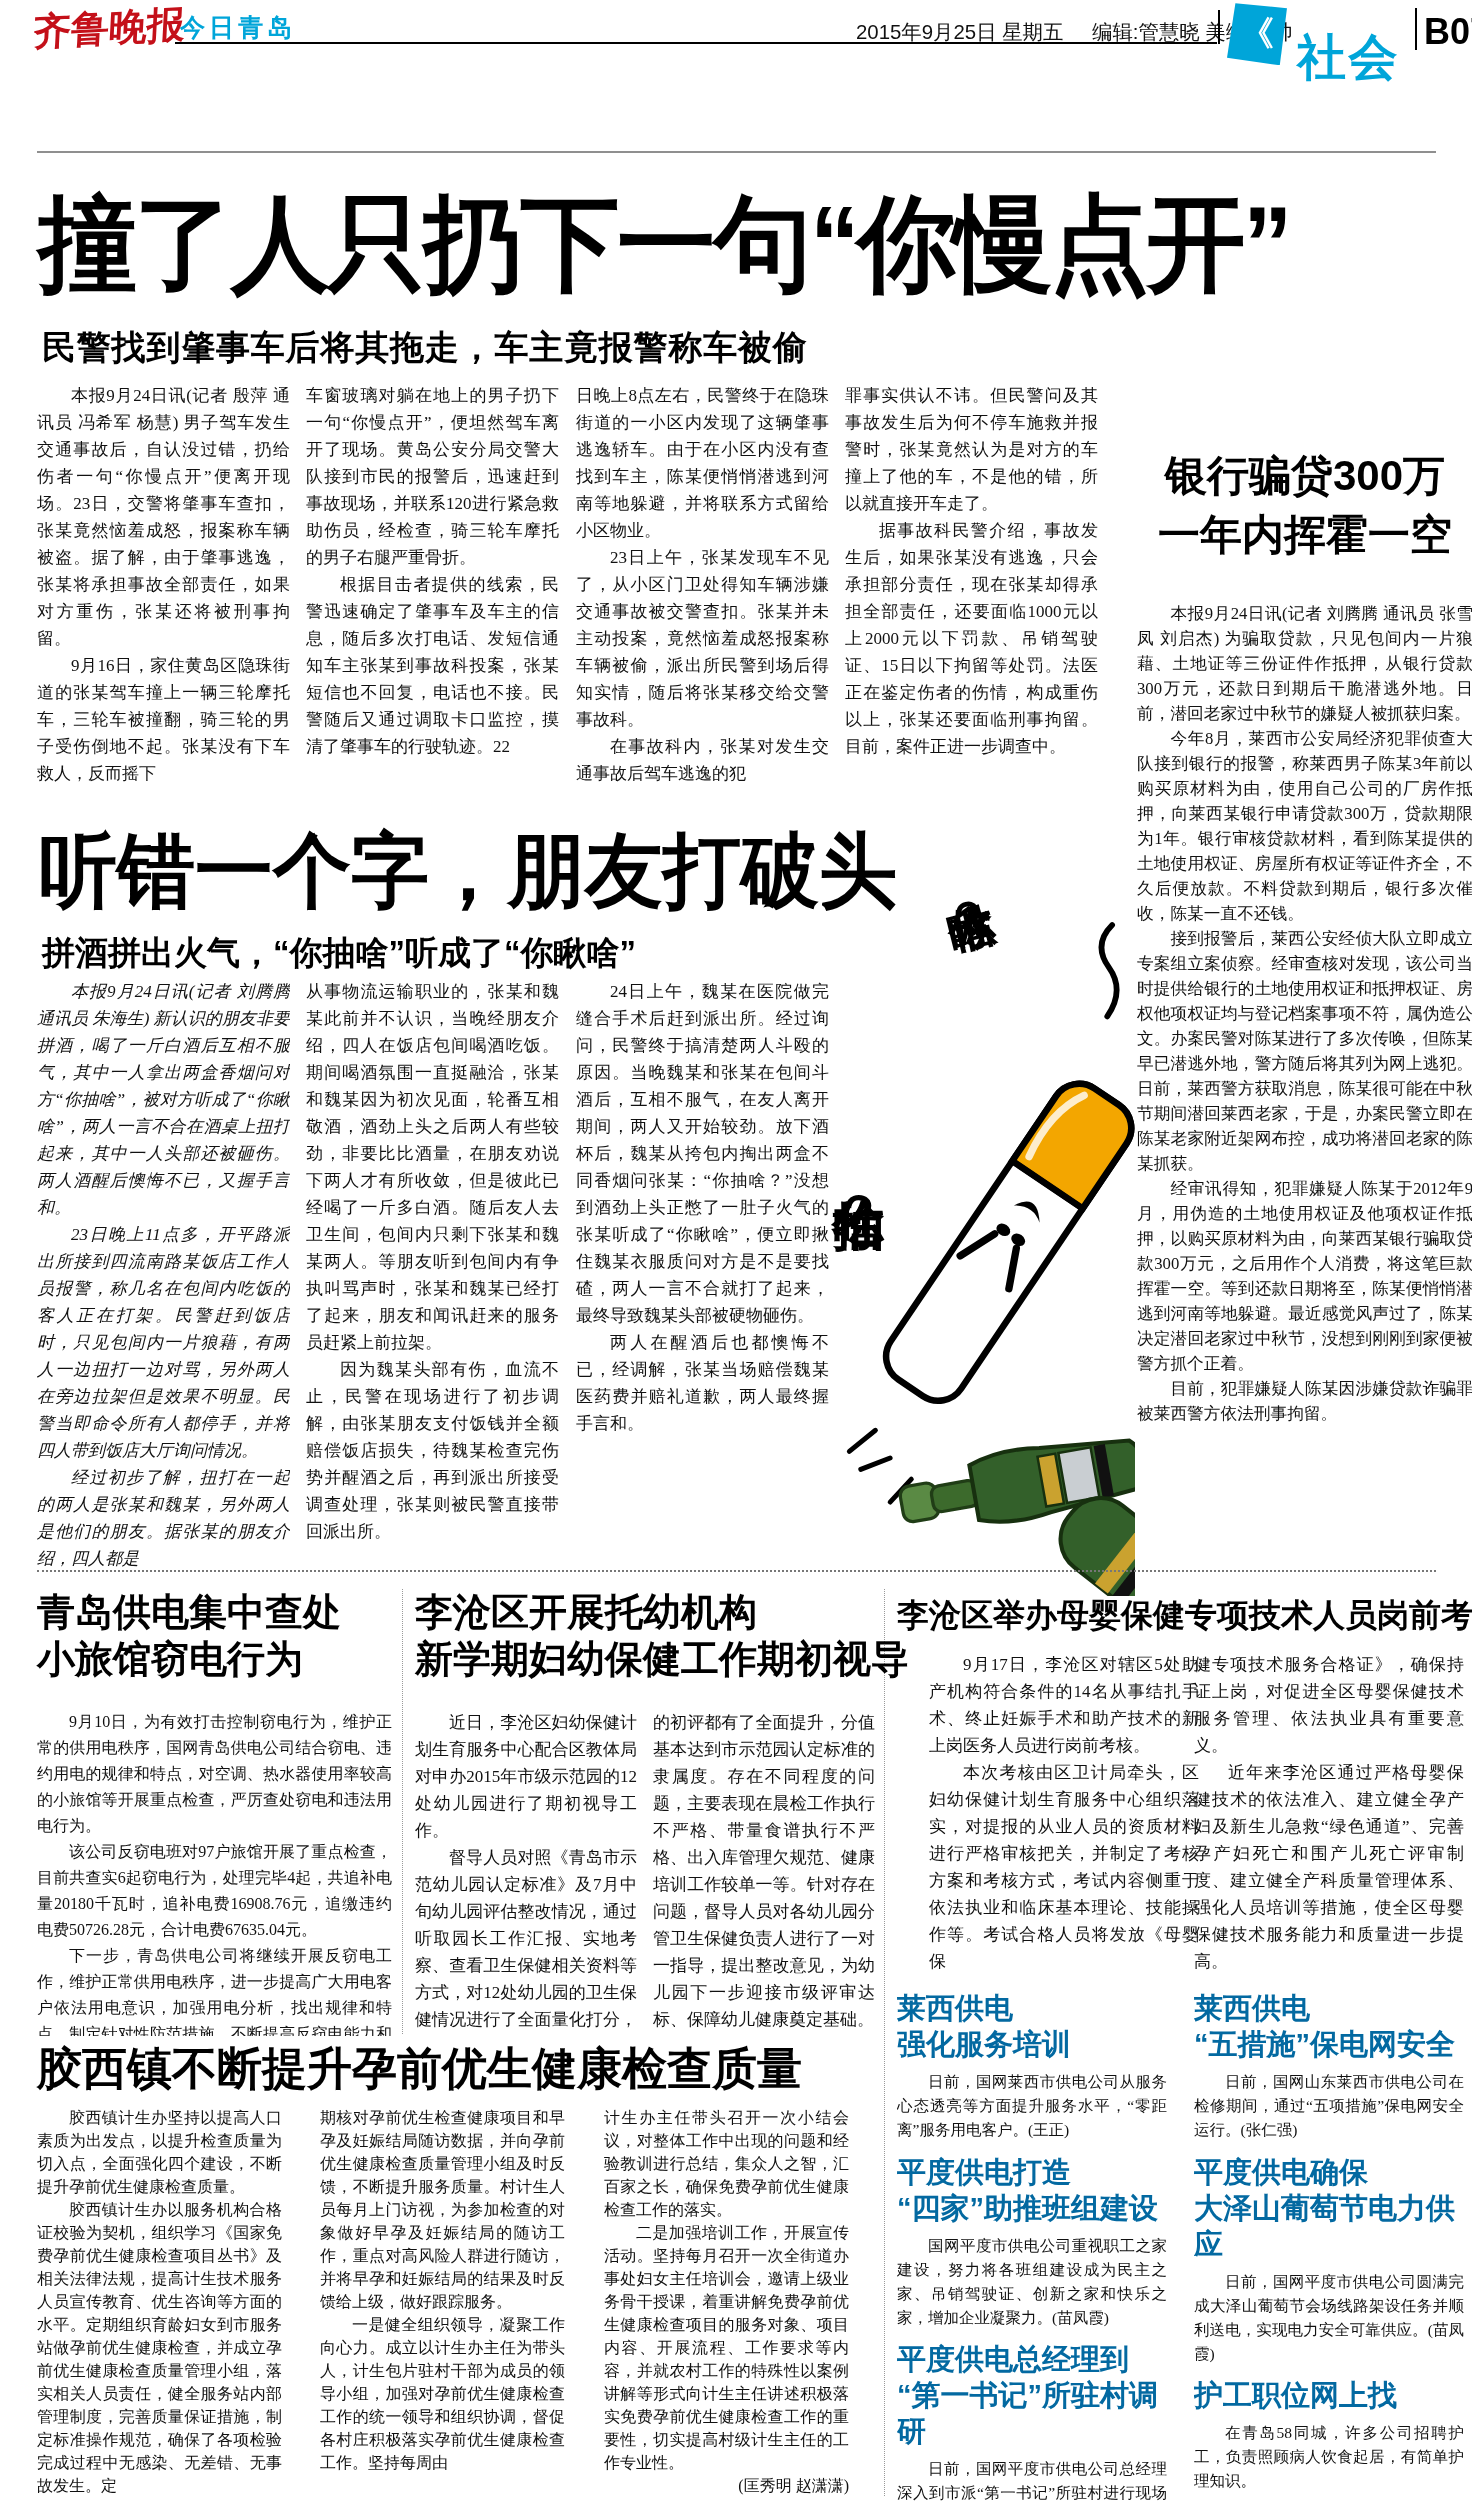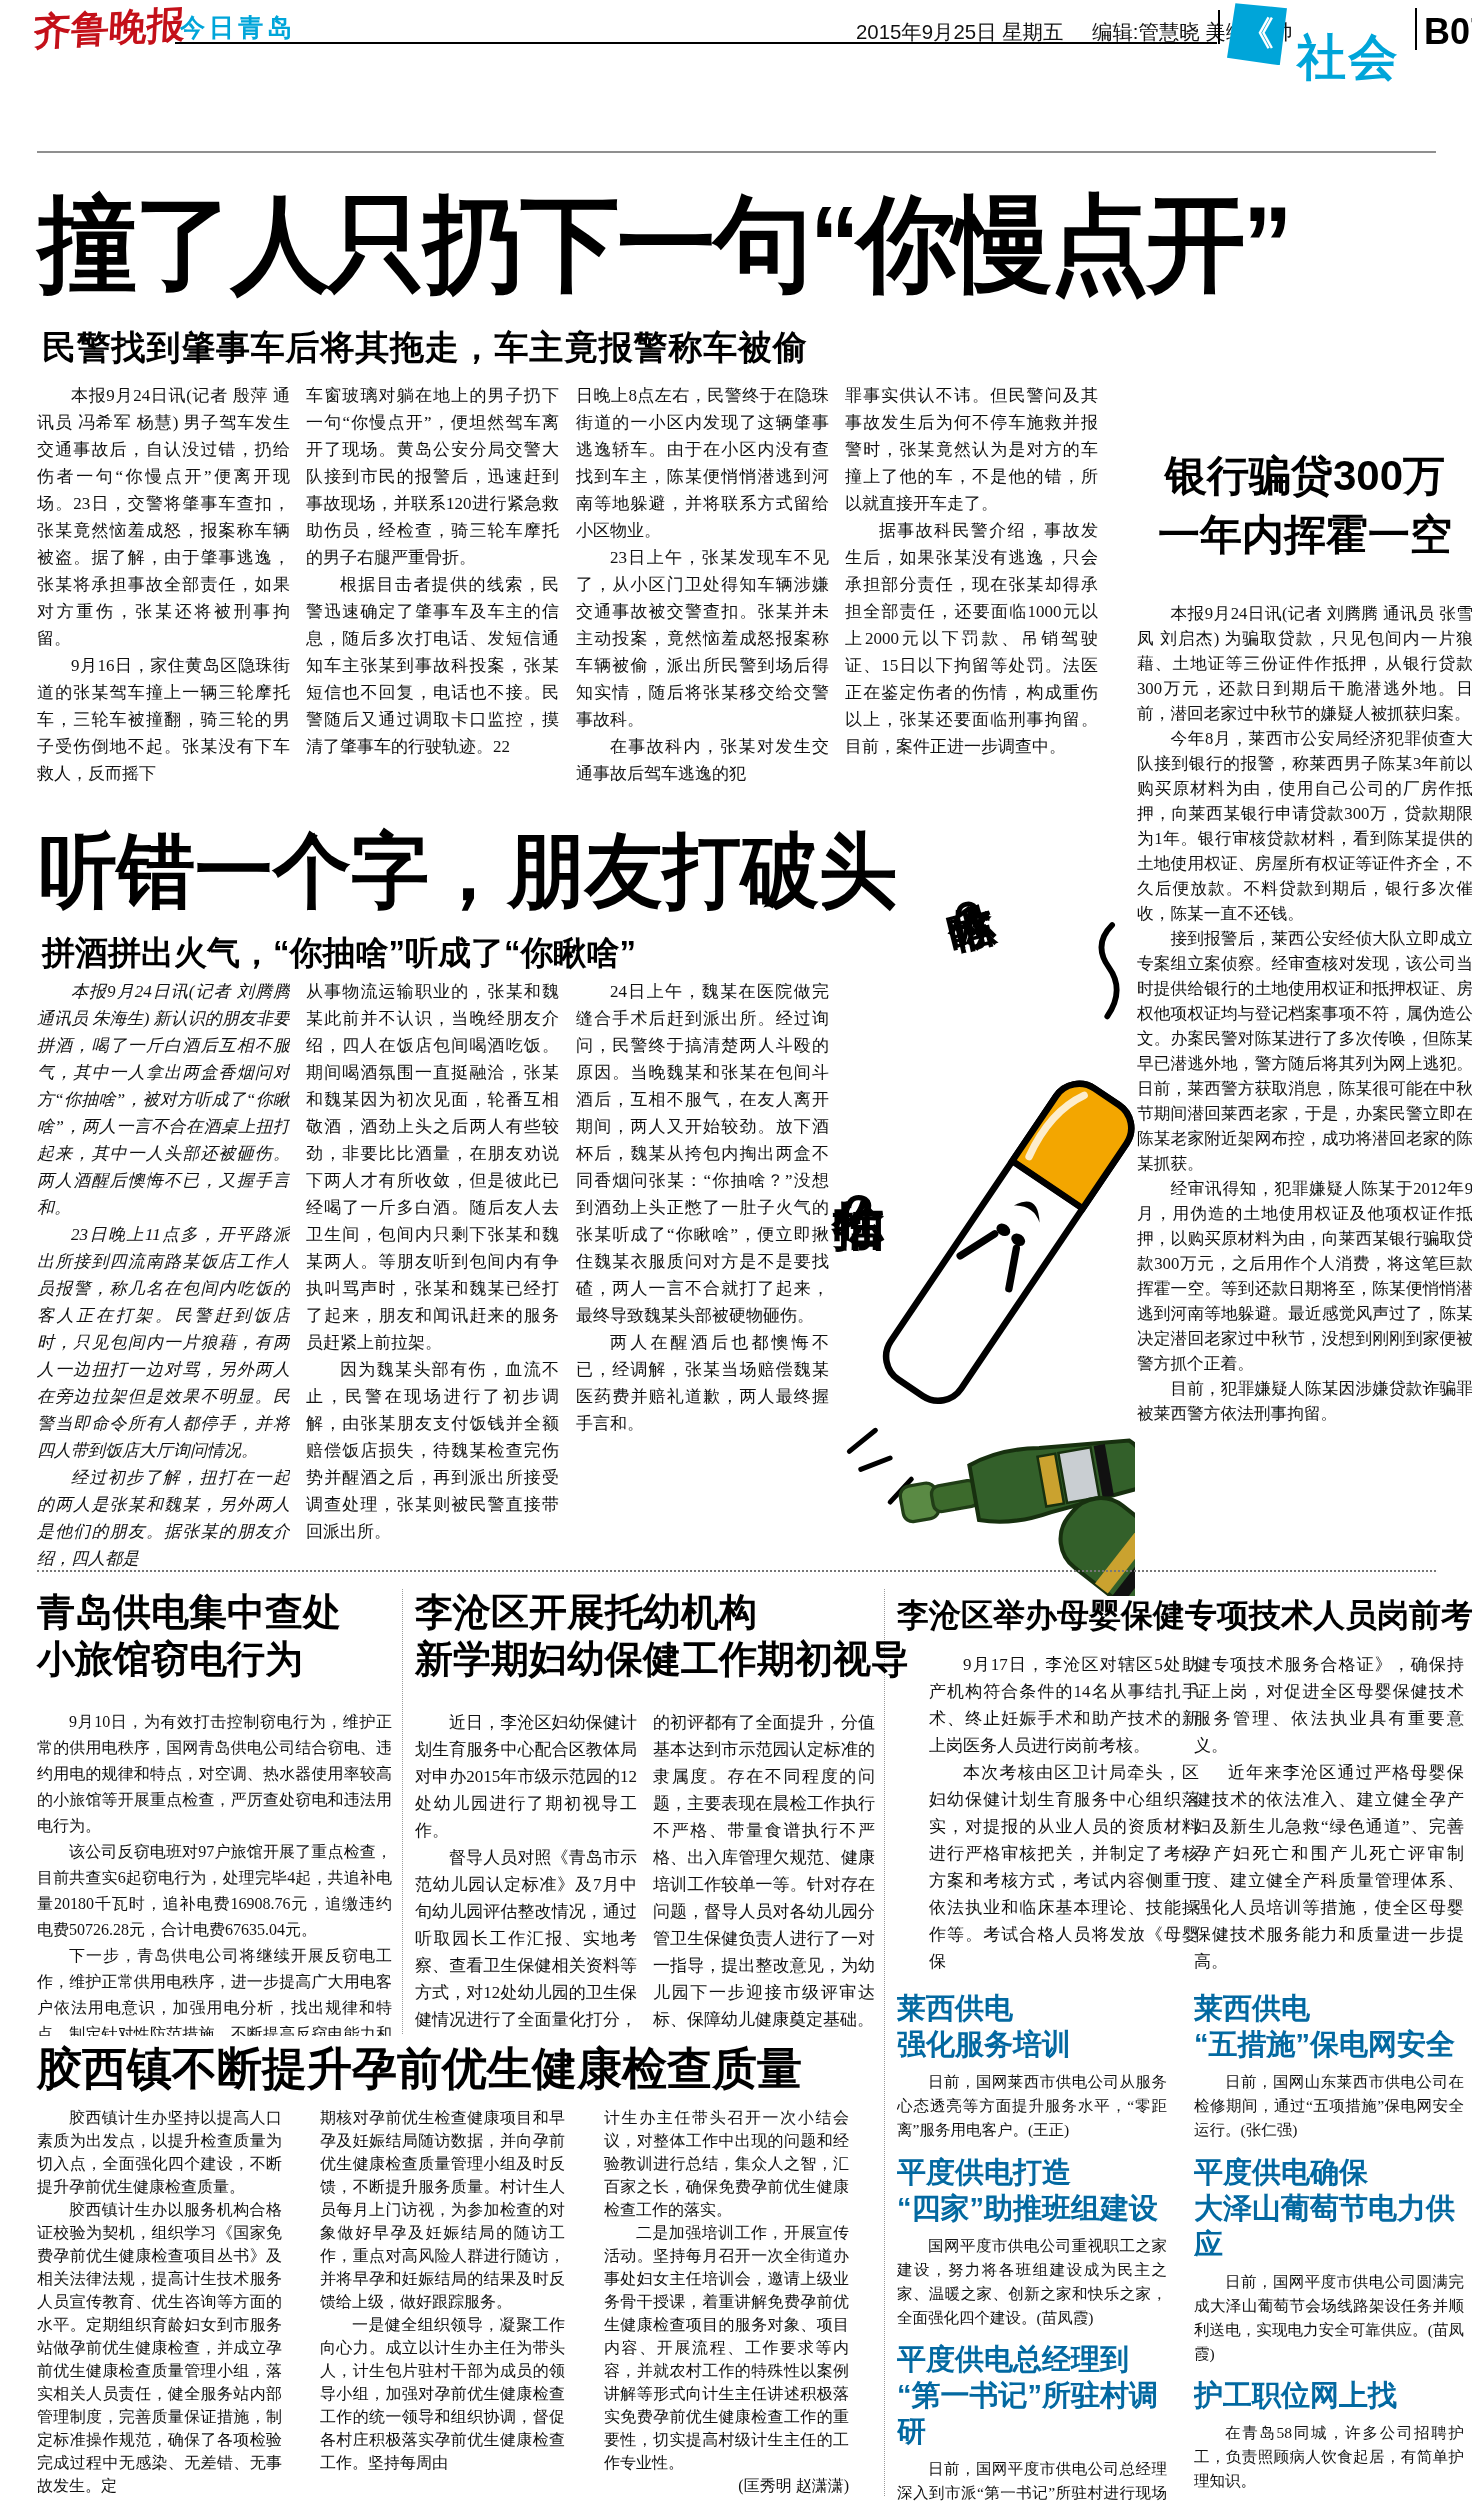--- a/index.html
+++ b/index.html
@@ -177,21 +177,21 @@
     </div>
     <div class="minicol">
         <p>日前，国网莱西市供电公司从服务心态透亮等方面提升服务水平，“零距离”服务用电客户。(王正)</p>
       </div>
 
     <div class="mini-title">
       <div>平度供电打造</div>
       <div>“四家”助推班组建设</div>
     </div>
     <div class="minicol">
-        <p>国网平度市供电公司重视职工之家建设，努力将各班组建设成为民主之家、温暖之家、创新之家和快乐之家，全面强化四个建设。(苗凤霞)</p>
+        <p>国网平度市供电公司重视职工之家建设，努力将各班组建设成为民主之家、吊销驾驶证、创新之家和快乐之家，增加企业凝聚力。(苗凤霞)</p>
       </div>
 
     <div class="mini-title">
       <div>平度供电总经理到</div>
       <div>“第一书记”所驻村调研</div>
     </div>
     <div class="minicol">
         <p>日前，国网平度市供电公司总经理深入到市派“第一书记”所驻村进行现场调研，研究指导帮扶工作。(于子国)</p>
       </div>
   </div>

